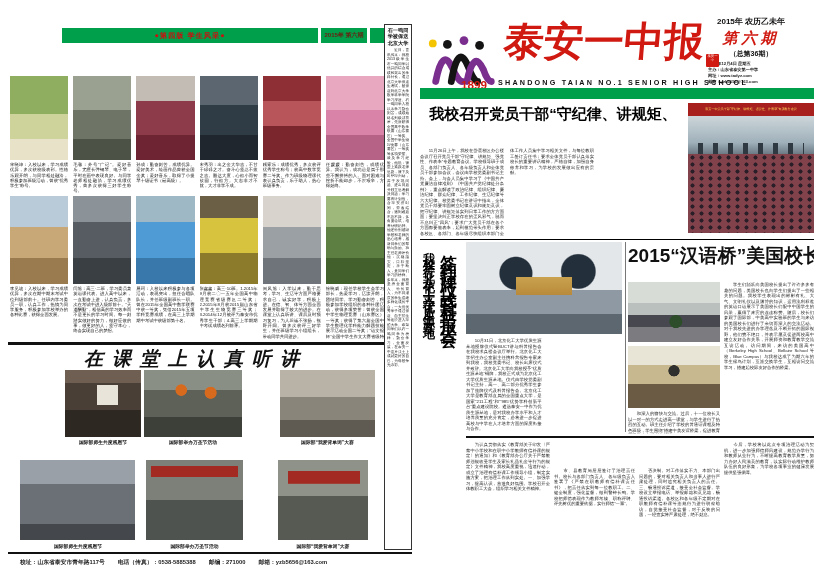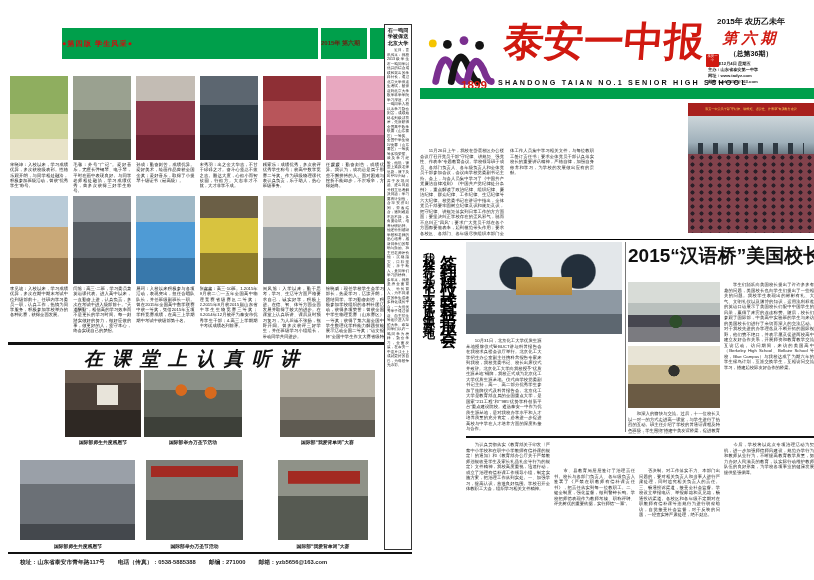--- a/index.html
+++ b/index.html
@@ -3,21 +3,21 @@
 <meta charset="utf-8">
 <style>
   html,body{margin:0;padding:0;}
   body{width:814px;height:580px;background:#ffffff;position:relative;overflow:hidden;
        font-family:"Liberation Sans",sans-serif;color:#111;}
   .abs{position:absolute;}
   .tiny{font-size:4.3px;line-height:5.5px;text-align:justify;color:#1a1a1a;overflow:hidden;}
   .ph{background:#999;}
   
   .lp{position:absolute;left:8px;top:28px;width:404px;height:546px;}
-  .edbar{background:#009f4b;height:31px;display:flex;align-items:center;}
+  .edbar{background:#009f4b;height:15px;display:flex;align-items:center;justify-content:center;}
   .edbar1{left:54px;top:0;width:256px;}
   .edbar1 span{color:#cc0f0f;font-size:7.2px;font-weight:bold;letter-spacing:1px;}
   .edbar2{left:313px;top:0;width:46px;}
   .edbar2 span{color:#6b1f10;font-size:6px;font-weight:bold;}
   .edbar3{left:362px;top:0;width:14px;}
   .lp-title{left:0;top:16px;width:376px;text-align:center;font-family:"DejaVu Serif",serif;
             font-weight:bold;font-size:22px;letter-spacing:6px;color:#000;font-style:italic;}
   .sgrid{left:2px;width:374px;display:grid;grid-template-columns:repeat(6,1fr);gap:5px;}
   .sgrid-r1{top:48px;}
   .sgrid-r2{top:168px;}
@@ -243,20 +243,21 @@
     <circle cx="41" cy="10" r="4.5" fill="#7a2f8f"></circle>
     <circle cx="57" cy="15" r="4.5" fill="#141414"></circle>
     <text x="38" y="60" fill="#d01910" font-size="12" font-weight="bold">1899</text>
   </svg>
 
   <div class="abs mh-title">泰安一中报</div>
   <div class="abs mh-seal">泰安一中</div>
   <div class="abs mh-sub">SHANDONG  TAIAN  NO.1  SENIOR  HIGH  SCHOOL</div>
   <div class="abs rp-green"></div>
 
+  <div class="abs a1-t a1-t1">我校召开党员干部“守纪律、讲规矩、</div>
 
   <div class="abs hall">
     <div class="hall-banner">泰安一中党员干部“守纪律、讲规矩、强党性、作表率”专题教育会议</div>
     <div class="hall-stage">
       <div class="hall-people"></div>
     </div>
     <div class="hall-seats"></div>
   </div>
 
   <div class="abs tiny a1-body">　　11月26日上午，我校在岱麓校区办公楼会议厅召开党员干部“守纪律、讲规矩、强党性、作表率”专题教育会议。学校领导班子成员、各部门负责人、各年级负责人和全体党员干部参加会议，会议由学校党委副书记主持。会上，与会人员集中学习了《中国共产党廉洁自律准则》《中国共产党纪律处分条例》，重点解读了政治纪律、组织纪律、廉洁纪律、群众纪律、工作纪律、生活纪律等六大纪律。校党委书记在讲话中指出，全体党员干部要牢固树立纪律意识和规矩意识，把守纪律、讲规矩落实到日常工作的方方面面；要坚决纠正学校存在的歪风邪气，驰而不息纠正“四风”；要求广大党员干部在各个方面都要做表率，起到模范带头作用；要求各校区、各部门、各年级尽快组织本部门全体工作人员集中学习相关文件，与每位教职工签订责任书；要求全体党员干部认真落实校长的重要讲话精神，严格自律，加强自身修养和学习，为学校的发展做出应有的贡献。</div>

